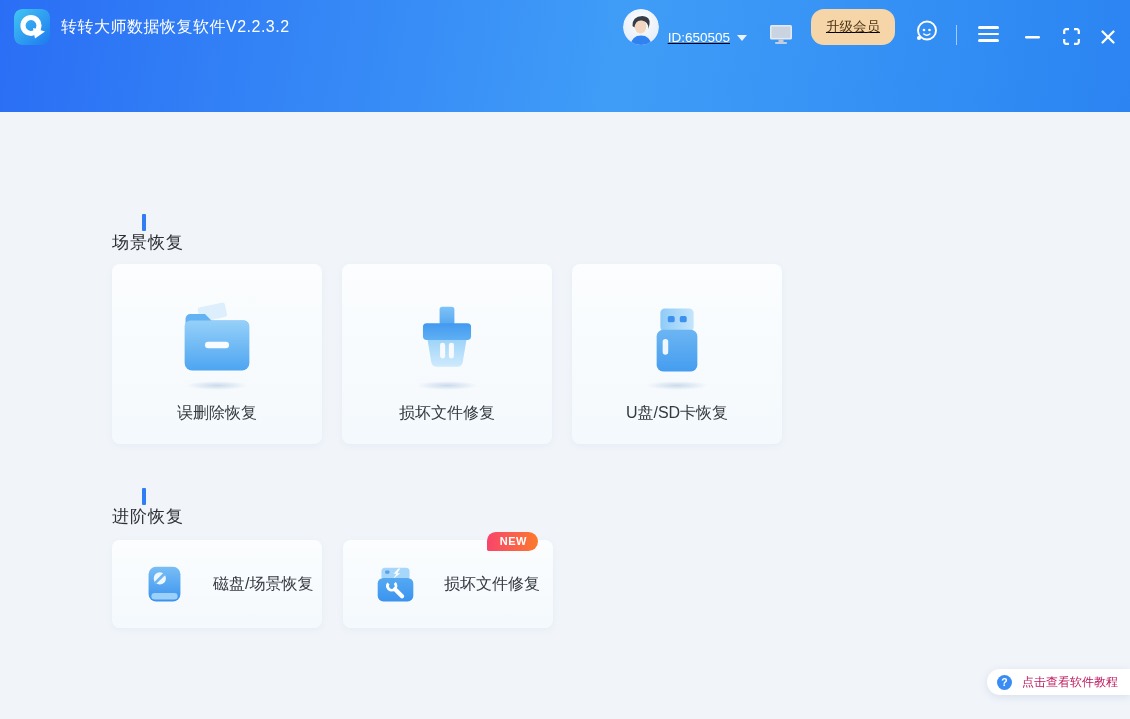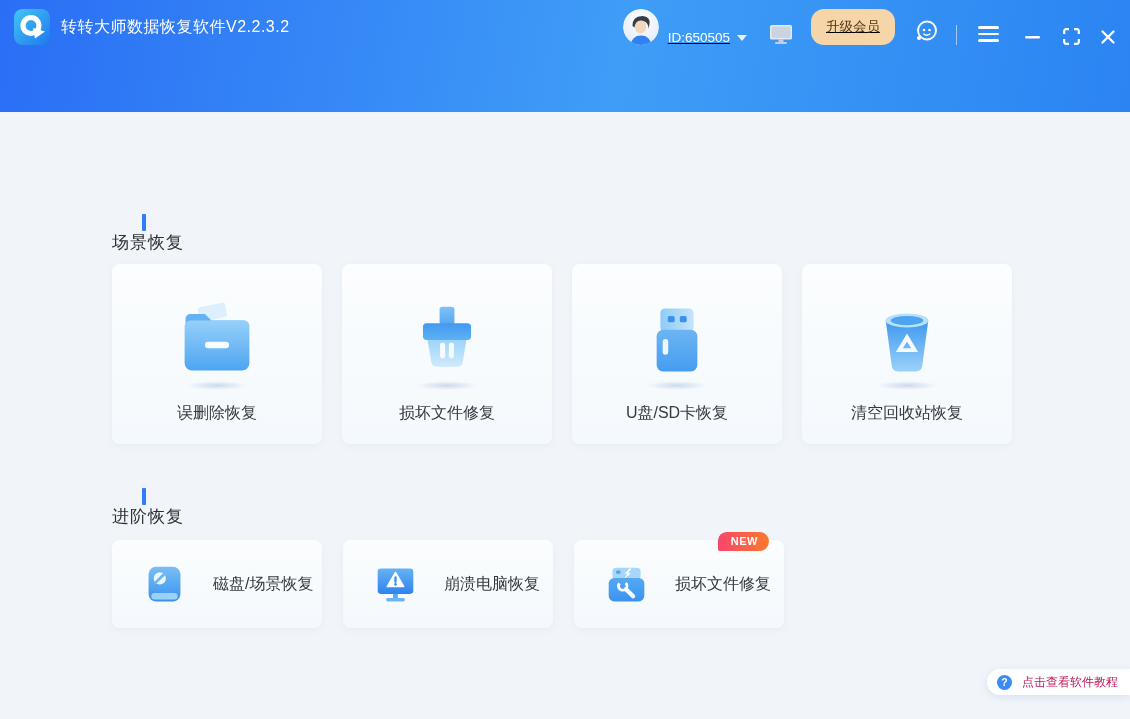--- a/index.html
+++ b/index.html
@@ -248,38 +248,20 @@
           <rect x="36" y="15" width="7.5" height="7" rx="2" fill="#3c91ee"></rect>
           <rect x="49" y="15" width="7.5" height="7" rx="2" fill="#3c91ee"></rect>
           <rect x="24" y="30" width="44" height="45" rx="7" fill="url(#gUsb)"></rect>
           <rect x="30.5" y="40" width="6" height="17" rx="3" fill="#fff" opacity="0.9"></rect>
         </svg>
       </div>
       <div class="icon-shadow"></div>
       <div class="label">U盘/SD卡恢复</div>
     </div>
 
-    <div class="card card-lg">
-      <div class="big-icon">
-        <svg width="92" height="74" viewBox="0 0 92 80">
-          <defs>
-            <linearGradient id="gBin" x1="0" y1="0" x2="0" y2="1">
-              <stop offset="0" stop-color="#3f97ef"></stop>
-                <stop offset="1" stop-color="#9ad2f9"></stop>
-            </linearGradient>
-          </defs>
-          <path d="M23,20 L29.5,69 q0.8,6 7,6 h19 q6.2,0 7,-6 L69,20 z" fill="url(#gBin)"></path>
-          <ellipse cx="46" cy="20" rx="23" ry="7.5" fill="#b7e0fb"></ellipse>
-          <ellipse cx="46" cy="20" rx="17.5" ry="5" fill="#4da4f0"></ellipse>
-          <path d="M46,34 L58,54 H34 Z M46,43 L50.5,50 H41.5 Z" fill="#fff" fill-rule="evenodd" opacity="0.93"></path>
-        </svg>
-      </div>
-      <div class="icon-shadow"></div>
-      <div class="label">清空回收站恢复</div>
-    </div>
 
   </div>
 
   <div class="section-header sh2">
     <div class="bar"></div>
     <div class="txt">进阶恢复</div>
   </div>
 
   <div class="cards row2">
 
@@ -293,37 +275,20 @@
           </linearGradient>
         </defs>
         <rect x="7" y="5" width="34" height="37" rx="8" fill="url(#gDisk)"></rect>
         <rect x="10" y="33" width="28" height="7" rx="3.5" fill="#9bd1f8"></rect>
         <circle cx="19" cy="17.5" r="6.5" fill="#eef7fe"></circle>
         <line x1="14.5" y1="22" x2="23.5" y2="13" stroke="#6db6f4" stroke-width="3" stroke-linecap="round"></line>
       </svg>
       <div class="label">磁盘/场景恢复</div>
     </div>
 
-    <div class="card card-sm">
-      <svg width="45" height="45" viewBox="0 0 48 48">
-        <defs>
-          <linearGradient id="gPc" x1="0" y1="0" x2="0" y2="1">
-            <stop offset="0" stop-color="#66b2f3"></stop>
-              <stop offset="1" stop-color="#2d84ee"></stop>
-          </linearGradient>
-        </defs>
-        <rect x="5" y="7" width="38" height="27" rx="3.5" fill="url(#gPc)"></rect>
-        <path d="M24,11.5 L32.5,26 h-17 z" fill="#fff" stroke="#fff" stroke-width="2" stroke-linejoin="round"></path>
-        <line x1="24" y1="16.5" x2="24" y2="21" stroke="#3a91ef" stroke-width="2.5" stroke-linecap="round"></line>
-        <circle cx="24" cy="23.8" r="1.4" fill="#3a91ef"></circle>
-        <rect x="21.5" y="34" width="5" height="4.5" fill="#58a8f1"></rect>
-        <rect x="14" y="38.5" width="20" height="3.5" rx="1.75" fill="#6cb4f3"></rect>
-      </svg>
-      <div class="label">崩溃电脑恢复</div>
-    </div>
 
     <div class="card card-sm">
       <svg width="45" height="45" viewBox="0 0 48 48">
         <defs>
           <linearGradient id="gBox" x1="0" y1="0" x2="0" y2="1">
             <stop offset="0" stop-color="#55a9f2"></stop>
               <stop offset="1" stop-color="#3b93ef"></stop>
           </linearGradient>
         </defs>
         <rect x="9" y="6" width="30" height="13" rx="4" fill="#a6d6fa"></rect>

